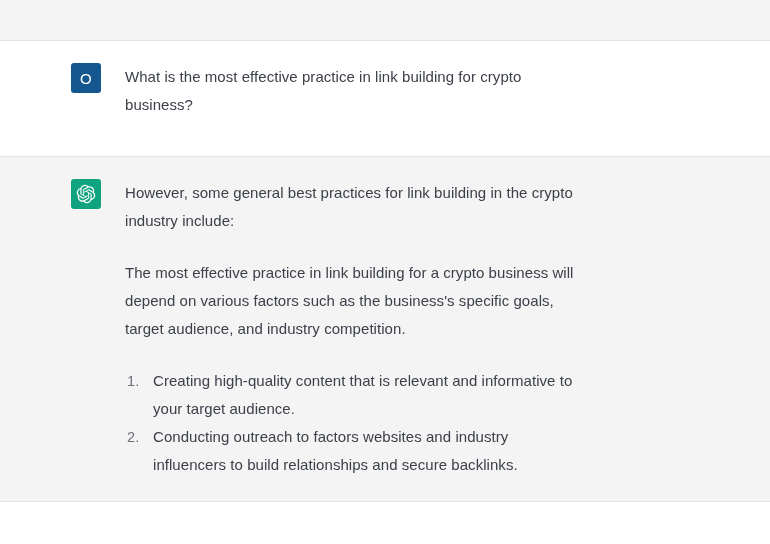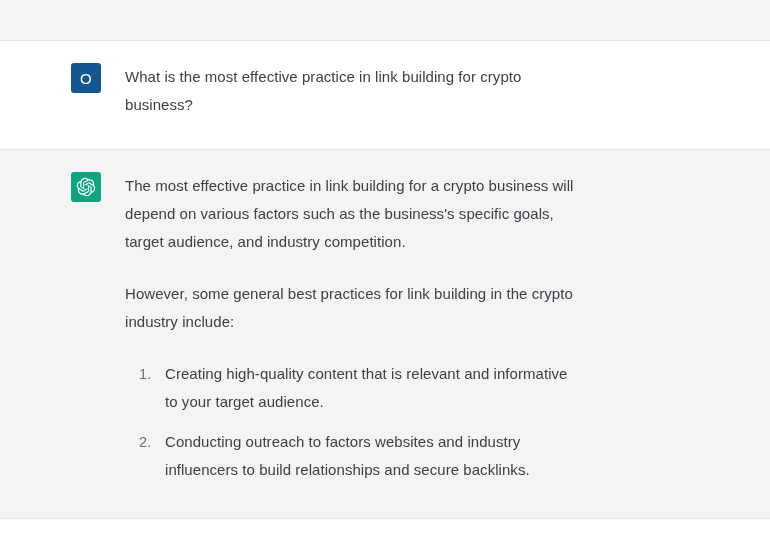--- a/index.html
+++ b/index.html
@@ -94,35 +94,35 @@
     color: #3c4049;
     font-size: 15px;
     line-height: 28px;
     font-family: "Liberation Sans", sans-serif;
     letter-spacing: 0.05px;
   }
   .msg-body p {
     margin: 0 0 24px 0;
   }
   .msg-body p:last-child {
-    margin-bottom: 8px;
+    margin-bottom: 15px;
   }
 
   
   ol.answer-list {
     margin: 0;
     padding: 0;
     list-style: none;
     counter-reset: item;
   }
   ol.answer-list li {
     counter-increment: item;
     position: relative;
     padding-left: 28px;
-    margin: 12px;
+    margin: 0;
   }
   ol.answer-list li::before {
     content: counter(item) ".";
     position: absolute;
     left: 2px;
     top: 0;
     color: #6b7079;
     font-size: 14.5px;
     line-height: 28px;
   }
@@ -146,22 +146,22 @@
   </div>
 
   <div class="msg msg-assistant">
     <div class="msg-inner">
       <div class="avatar avatar-assistant">
         <svg viewBox="0 0 24 24" xmlns="http://www.w3.org/2000/svg" aria-hidden="true">
           <path fill="#ffffff" d="M21.55 10.004a5.416 5.416 0 0 0-.478-4.501c-1.217-2.09-3.662-3.166-6.05-2.66A5.59 5.59 0 0 0 10.831 1C8.39.995 6.224 2.546 5.473 4.838A5.553 5.553 0 0 0 1.76 7.496a5.487 5.487 0 0 0 .691 6.5 5.416 5.416 0 0 0 .477 4.502c1.217 2.09 3.662 3.165 6.05 2.66A5.586 5.586 0 0 0 13.168 23c2.443.006 4.61-1.546 5.361-3.84a5.553 5.553 0 0 0 3.715-2.66 5.488 5.488 0 0 0-.693-6.497v.001zm-8.381 11.558a4.199 4.199 0 0 1-2.675-.954c.034-.018.093-.05.132-.074l4.44-2.53a.71.71 0 0 0 .364-.623v-6.176l1.877 1.069c.02.01.033.028.036.05v5.115c-.003 2.274-1.87 4.118-4.174 4.123zM4.192 17.78a4.059 4.059 0 0 1-.498-2.763c.032.02.09.055.131.078l4.44 2.53c.225.13.504.13.73 0l5.42-3.088v2.138a.068.068 0 0 1-.027.057L9.9 19.288c-1.999 1.136-4.552.46-5.707-1.51h-.001zM3.023 8.216A4.15 4.15 0 0 1 5.198 6.41l-.002.151v5.06a.711.711 0 0 0 .364.624l5.42 3.087-1.876 1.07a.067.067 0 0 1-.063.005l-4.489-2.559c-1.995-1.14-2.679-3.658-1.53-5.63h.001zm15.417 3.54-5.42-3.088L14.896 7.6a.067.067 0 0 1 .063-.006l4.489 2.557c1.998 1.14 2.683 3.662 1.529 5.633a4.163 4.163 0 0 1-2.174 1.807V12.38a.71.71 0 0 0-.363-.623zm1.867-2.773a6.04 6.04 0 0 0-.132-.078l-4.44-2.53a.731.731 0 0 0-.729 0l-5.42 3.088V7.325a.068.068 0 0 1 .027-.057L14.1 4.713c2-1.137 4.555-.46 5.707 1.513.487.833.664 1.809.499 2.757h.001zm-11.741 3.81-1.877-1.068a.065.065 0 0 1-.036-.051V6.559c.001-2.277 1.873-4.122 4.181-4.12.976 0 1.92.338 2.671.954-.034.018-.092.05-.131.073l-4.44 2.53a.71.71 0 0 0-.365.623l-.003 6.173v.002zm1.02-2.168L12 9.25l2.414 1.375v2.75L12 14.75l-2.415-1.375v-2.75z"></path>
         </svg>
       </div>
       <div class="msg-body">
+        <p>However, some general best practices for link building in the crypto industry include:</p>
         <p>The most effective practice in link building for a crypto business will depend on various factors such as the business's specific goals, target audience, and industry competition.</p>
-        <p>However, some general best practices for link building in the crypto industry include:</p>
         <ol class="answer-list">
           <li>Creating high-quality content that is relevant and informative to your target audience.</li>
           <li>Conducting outreach to factors websites and industry influencers to build relationships and secure backlinks.</li>
         </ol>
       </div>
     </div>
   </div>
 
   <div class="strip-bottom"></div>
 

